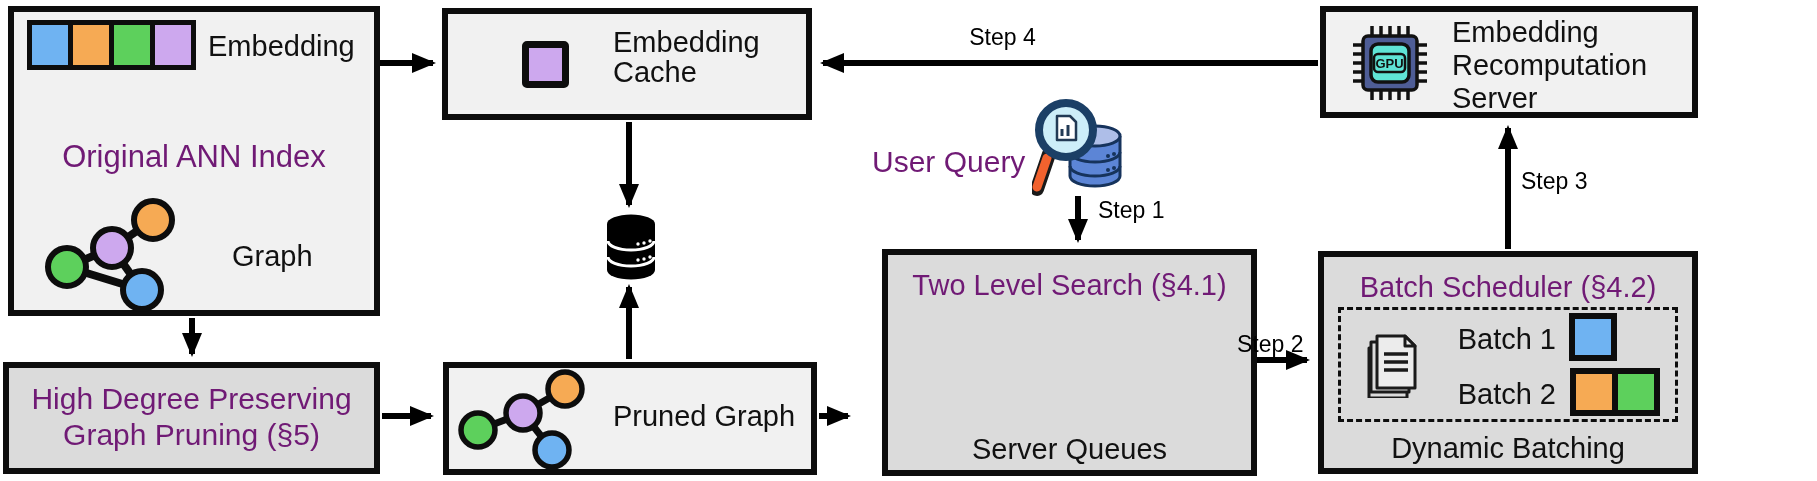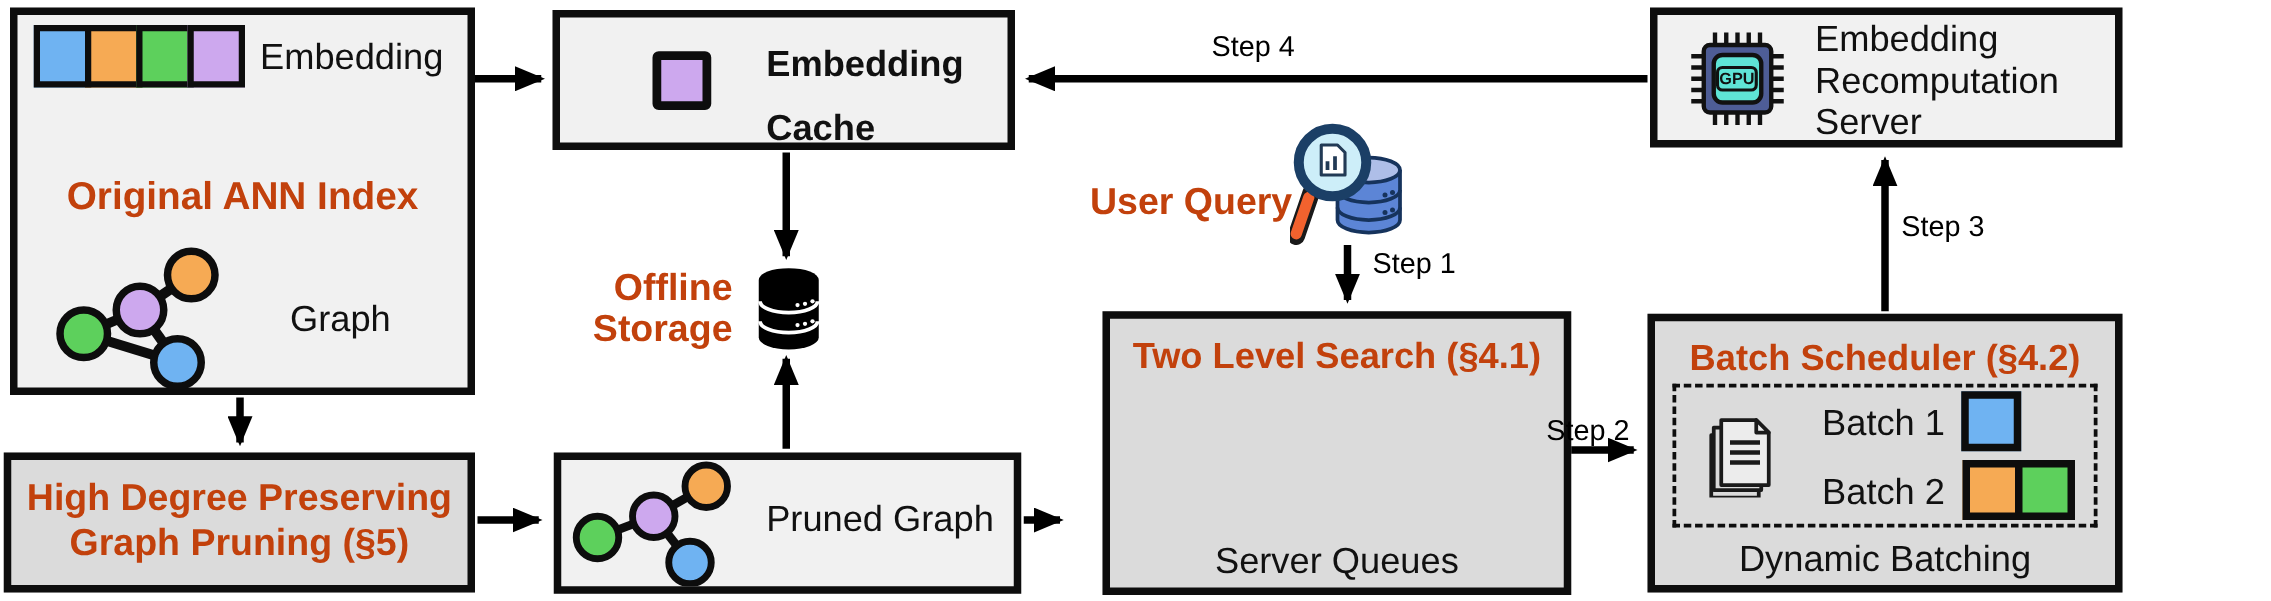--- a/index.html
+++ b/index.html
@@ -8,38 +8,38 @@
     width:1817px; height:481px; position:relative; overflow:hidden;
     font-family:"Liberation Sans", sans-serif; color:#111;
   }
   #canvas { position:absolute; left:0; top:0; width:1817px; height:481px; }
 
   .box { position:absolute; border:6px solid #0d0d0d; }
   .light { background:#f1f1f1; }
   .dark  { background:#dbdbdb; }
 
   .t-reg  { font-size:29px; color:#111; }
-  .t-bold { font-size:30px; font-weight:bold; color:#c2410c; }
+  .t-bold { font-size:30px; font-weight:normal; color:#701a75; }
   .t-step { font-size:23px; font-weight:normal; color:#000; position:absolute; }
 
   
   #box-ann { left:8px; top:6px; width:372px; height:310px; }
   #emb-row { position:absolute; left:13px; top:8px; display:flex; }
   .emb-cell { width:46px; height:50px; border:5px solid #0d0d0d; }
   .emb-cell + .emb-cell { margin-left:-5px; }
   #emb-label { position:absolute; left:194px; top:18px; }
   #ann-title { position:absolute; left:0; width:100%; top:127px; text-align:center; font-size:31px; }
   #ann-graph { position:absolute; left:16px; top:166px; }
   #ann-graph-label { position:absolute; left:218px; top:228px; }
 
   
   #box-cache { left:442px; top:8px; width:370px; height:112px; }
   #cache-square { position:absolute; left:74px; top:27px; width:47px; height:47px;
                   border:7px solid #0d0d0d; border-radius:5px; }
-  #cache-label { position:absolute; left:165px; top:13px; width:180px; line-height:51px;font-weight:bold; }
+  #cache-label { position:absolute; left:165px; top:13px; width:180px; line-height:30px; }
 
   
   #storage-label { position:absolute; left:448px; top:214px; width:138px; text-align:right; line-height:33px; }
   #storage-icon { position:absolute; left:604px; top:211px; }
 
   
   #query-label { position:absolute; left:872px; top:145px; }
   #query-icon  { position:absolute; left:1032px; top:96px; }
 
   
@@ -137,21 +137,20 @@
       </g>
     </svg>
     <div id="ann-graph-label" class="t-reg">Graph</div>
   </div>
 
   <div id="box-cache" class="box light">
     <div id="cache-square" style="background:#CDA8EE"></div>
     <div id="cache-label" class="t-reg">Embedding Cache</div>
   </div>
 
-  <div id="storage-label" class="t-bold">Offline Storage</div>
   <svg id="storage-icon" width="54" height="72" viewBox="0 0 54 72">
     <path d="M3,13 a24,9.5 0 0 1 48,0 v46 a24,9.5 0 0 1 -48,0 z" fill="#000"></path>
     <path d="M4,30 a23,9 0 0 0 46,0" fill="none" stroke="#fff" stroke-width="3"></path>
     <path d="M4,46 a23,9 0 0 0 46,0" fill="none" stroke="#fff" stroke-width="3"></path>
     <g fill="#fff">
       <circle cx="34" cy="33" r="1.7"></circle>
         <circle cx="40" cy="32" r="1.7"></circle>
         <circle cx="46" cy="30" r="1.7"></circle>
       <circle cx="34" cy="49" r="1.7"></circle>
         <circle cx="40" cy="48" r="1.7"></circle>

